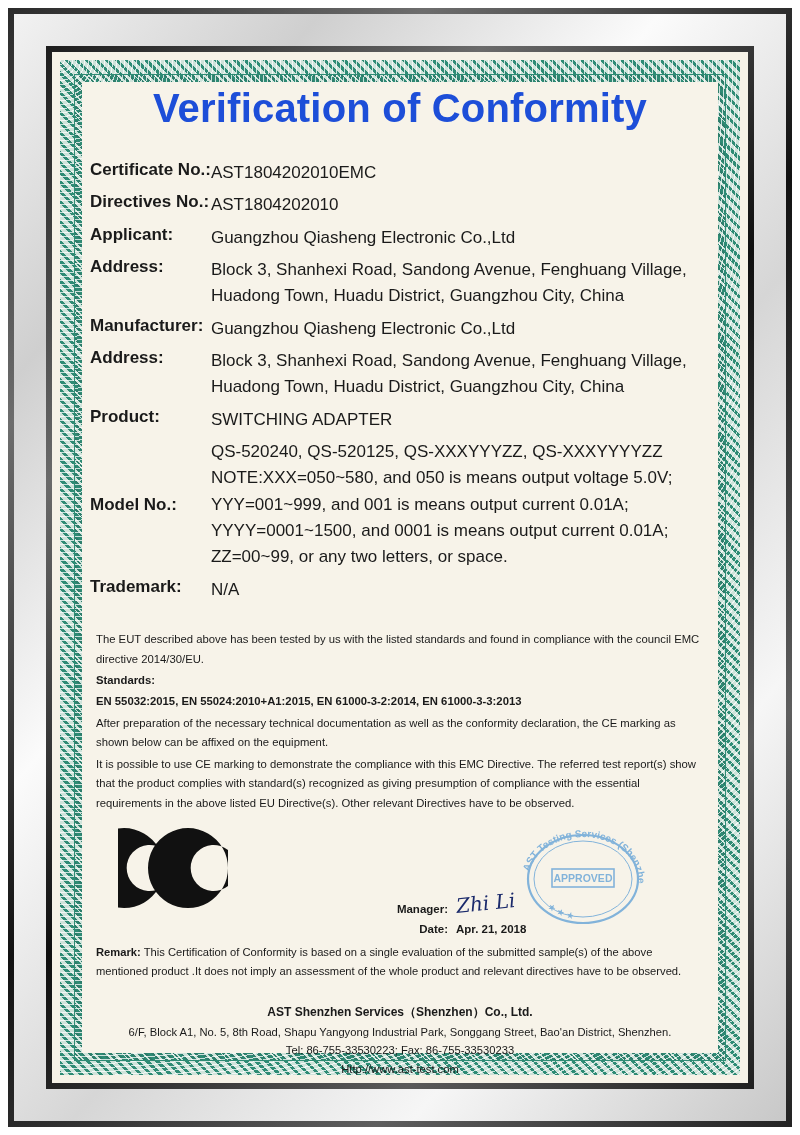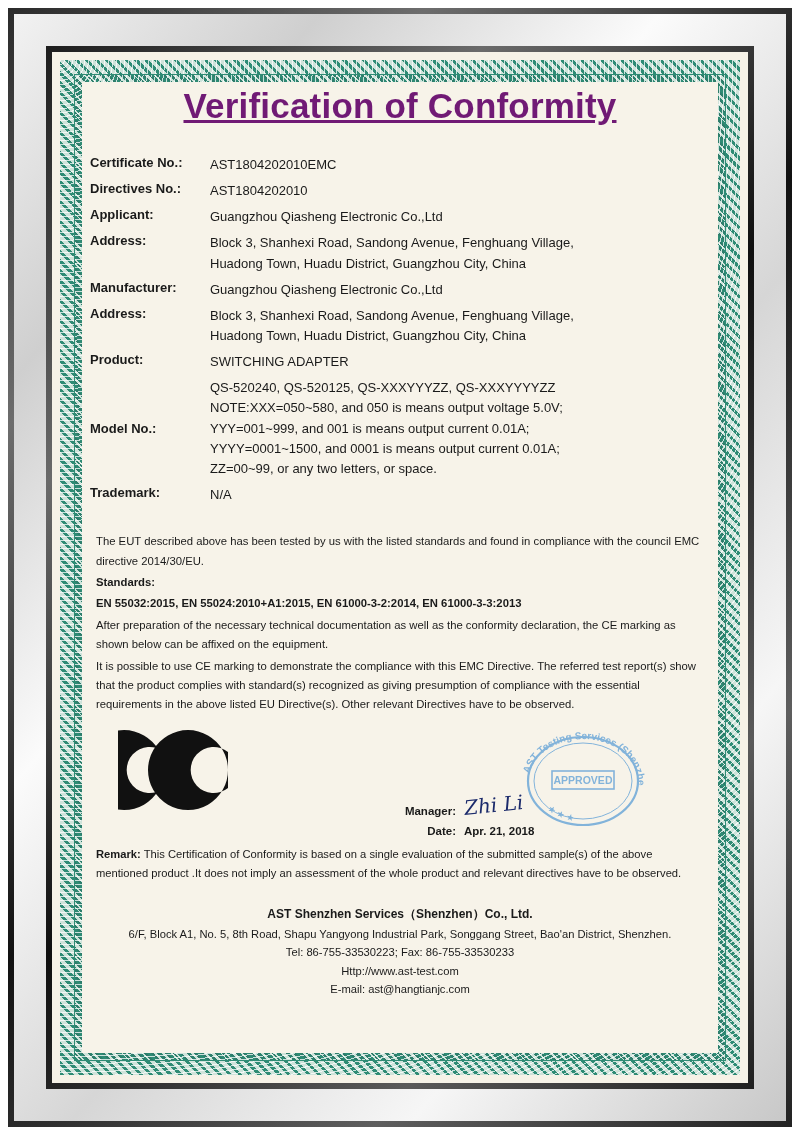--- a/index.html
+++ b/index.html
@@ -87,32 +87,31 @@
   
   .content {
     position: absolute;
     left: 0; top: 0; right: 0; bottom: 0;
     padding: 26px 38px 0 38px;
     box-sizing: border-box;
     color: #1a1a1a;
   }
   .title {
     text-align: center;
-    font-size: 35px;
+    font-size: 40px;
     font-weight: bold;
     letter-spacing: .2px;
     margin: 8px 0 26px 0;
-    color: #701a75;
-    text-decoration: underline;
+    color: #1d4ed8;
   }
 
   table.fields {
     width: 100%;
     border-collapse: collapse;
-    font-size: 13px;
+    font-size: 17px;
   }
   table.fields td {
     vertical-align: top;
     padding: 3px 0;
   }
   td.label {
     width: 120px;
     font-weight: bold;
     white-space: nowrap;
     padding-left: 10px;
@@ -156,21 +155,21 @@
     right: 58px;
     top: 2px;
     width: 138px;
     height: 104px;
     opacity: .85;
   }
   .stamp svg { display: block; }
 
   .sign-rows {
     position: absolute;
-    right: 4px;
+    right: 12px;
     bottom: 0;
     width: 420px;
     font-size: 11.5px;
   }
   .sign-row {
     display: flex;
     align-items: flex-end;
     justify-content: flex-start;
     margin-bottom: 8px;
   }

